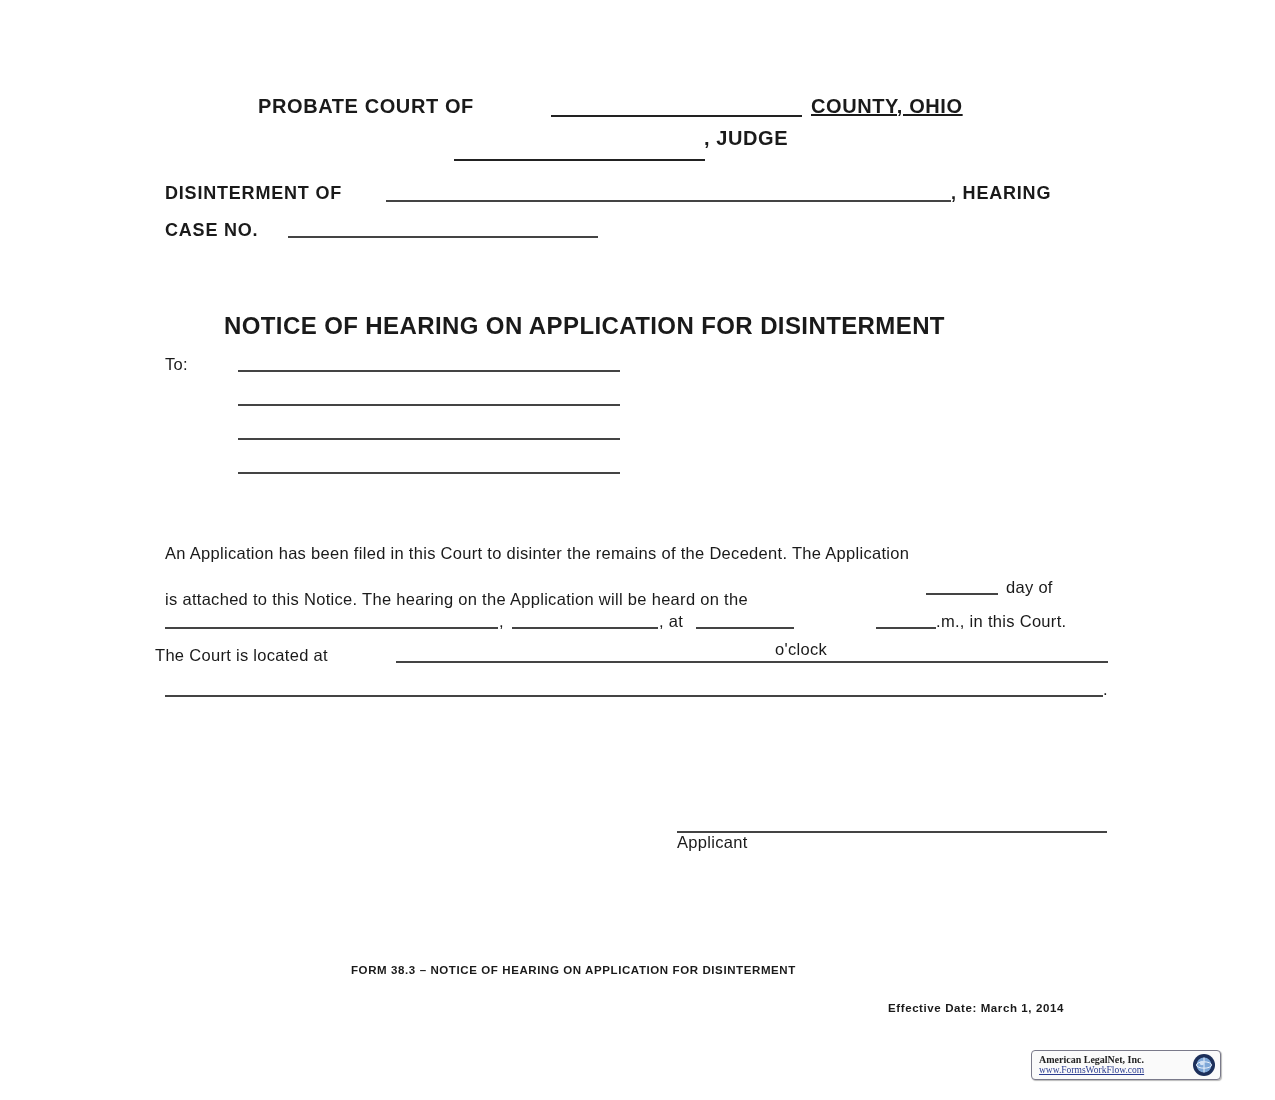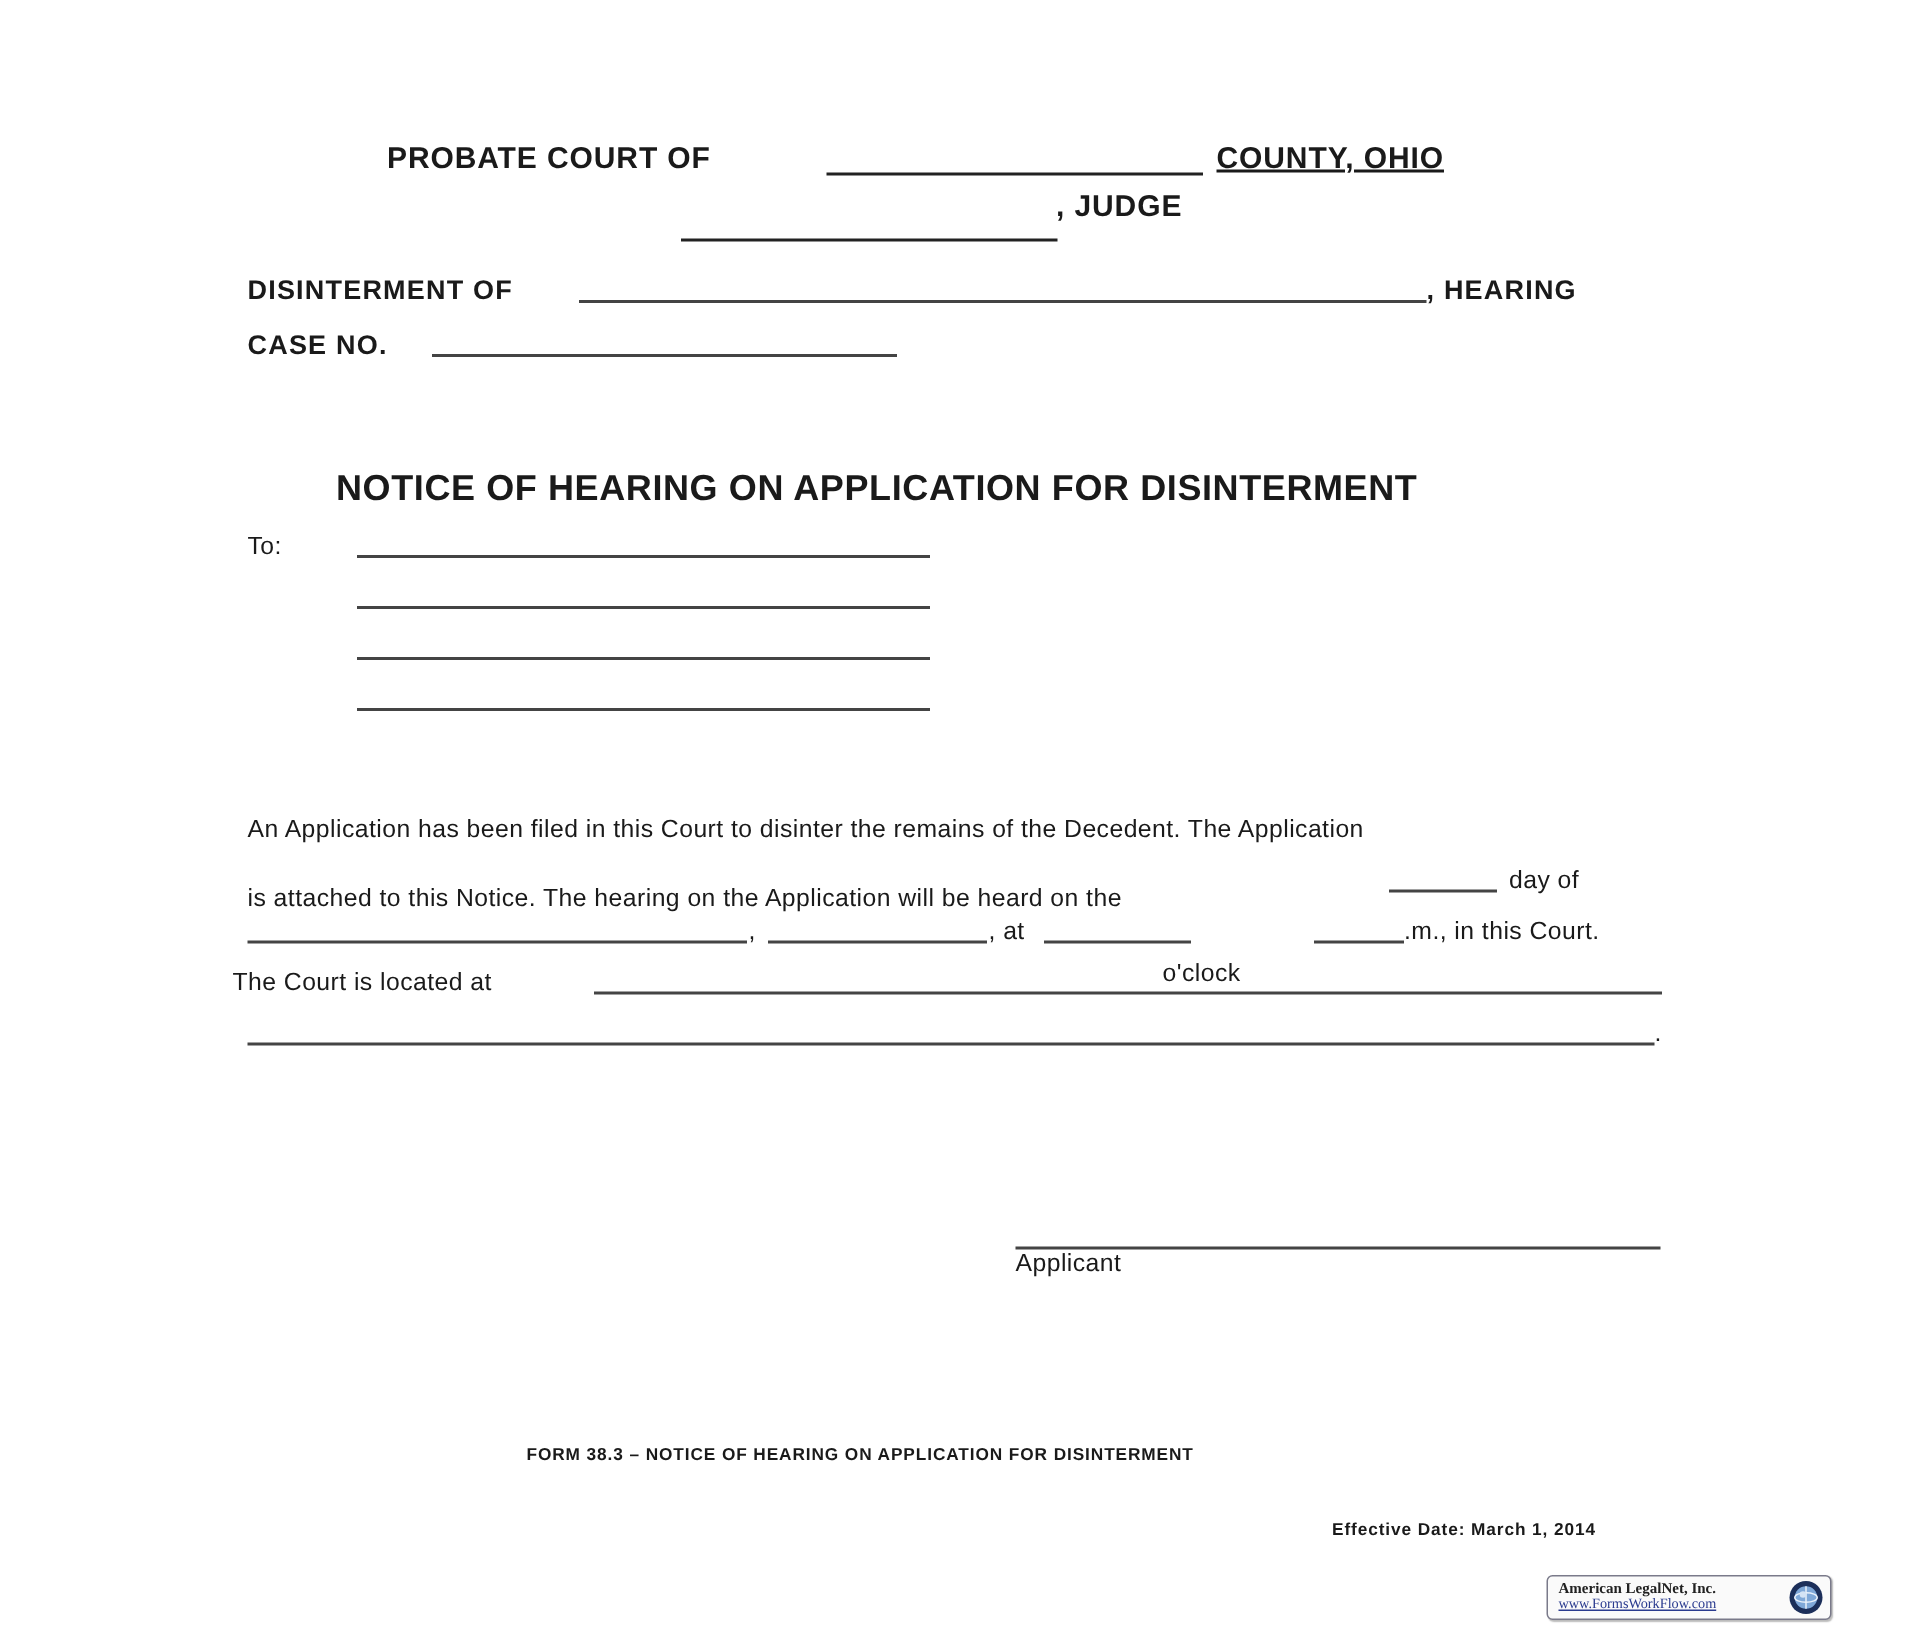--- a/index.html
+++ b/index.html
@@ -64,21 +64,21 @@
 
 <span class="abs body" style="left:155px; top:646px;">The Court is located at</span>
 <div class="line" style="left:396px; top:661px; width:712px;"></div>
 <div class="line" style="left:165px; top:695px; width:938px;"></div>
 <span class="abs body" style="left:1103px; top:680px;">.</span>
 
 <div class="line" style="left:677px; top:831px; width:430px;"></div>
 <span class="abs body" style="left:677px; top:833px;">Applicant</span>
 
 <span class="abs footer" style="left:351px; top:964px;">FORM 38.3 – NOTICE OF HEARING ON APPLICATION FOR DISINTERMENT</span>
-<span class="abs footer" style="left:888px; top:1002px;margin-top:12px;">Effective Date: March 1, 2014</span>
+<span class="abs footer" style="left:888px; top:1002px;">Effective Date: March 1, 2014</span>
 
 <div class="logo">
   <span class="l1">American LegalNet, Inc.</span>
   <span class="l2">www.FormsWorkFlow.com</span>
   <svg class="globe" viewBox="0 0 24 24">
     <circle cx="12" cy="12" r="11" fill="#1c2f5a"></circle>
     <circle cx="12" cy="12" r="7.5" fill="#7fa8d8"></circle>
     <ellipse cx="12" cy="12" rx="7.5" ry="3.2" fill="none" stroke="#e8f0fa" stroke-width="1"></ellipse>
     <line x1="12" y1="4.5" x2="12" y2="19.5" stroke="#e8f0fa" stroke-width="1"></line>
     <circle cx="10" cy="10" r="2.2" fill="#d4e3f5"></circle>

